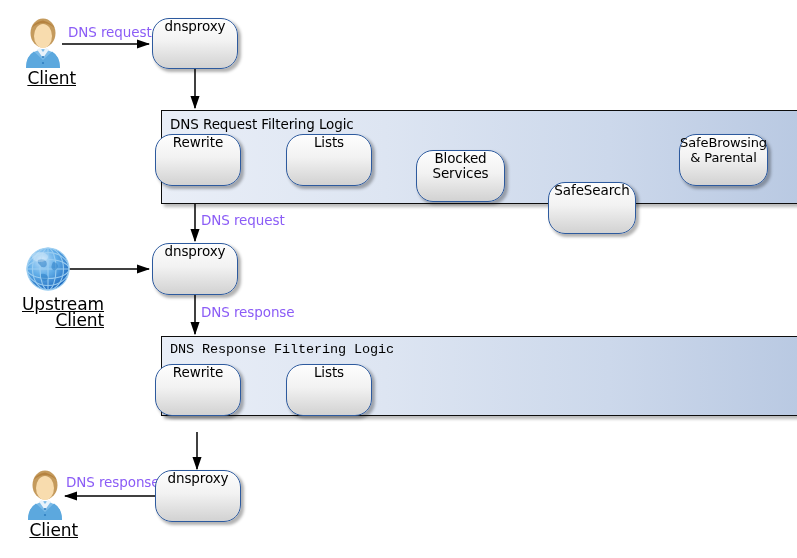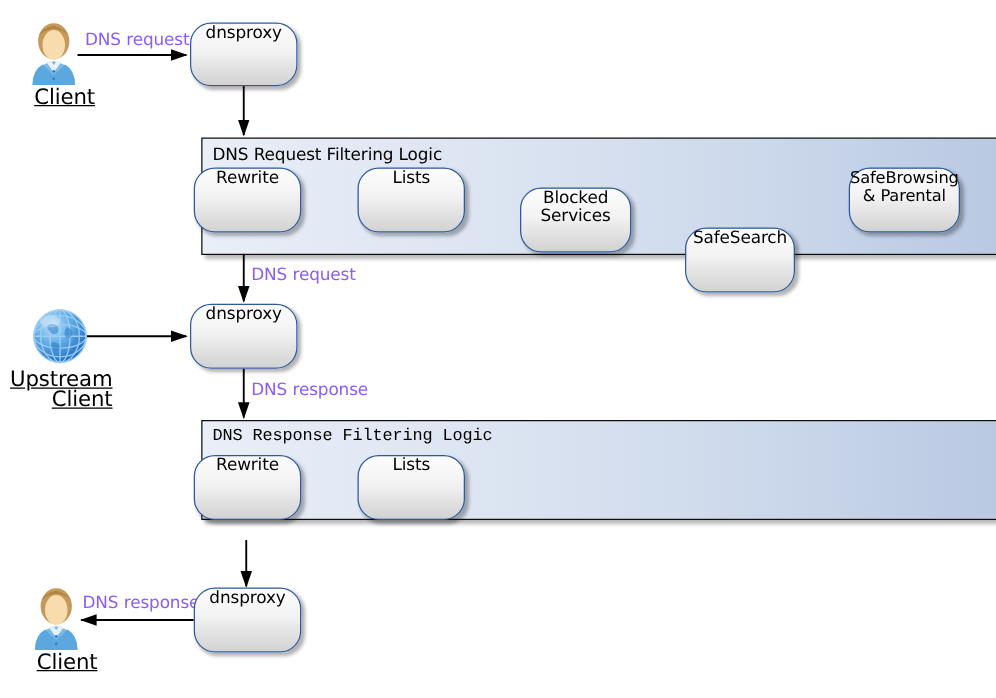--- a/index.html
+++ b/index.html
@@ -193,21 +193,21 @@
         <line x1="5" y1="26" x2="47" y2="26"></line>
         <ellipse cx="26" cy="26" rx="21" ry="9.5"></ellipse>
         <ellipse cx="26" cy="26" rx="21" ry="16.5"></ellipse>
       </g>
       <path d="M16 17 q5 -2 8 1 q2 4 -1 6 q-4 1 -5 -2 q-3 -2 -2 -5 z
                M31 19 q4 0 5 4 q-1 5 -5 4 q-3 -3 0 -8 z
                M19 31 q5 -1 7 3 q0 4 -4 4 q-4 -2 -3 -7 z" fill="#2b7ec4" opacity="0.55"></path>
       <ellipse cx="18" cy="14" rx="8" ry="5" fill="#ffffff" opacity="0.30"></ellipse>
     </svg>
   </div>
-  <div class="caption" style="left:8px; top:296px; width:82px;">
+  <div class="caption" style="left:22px; top:296px; width:82px;">
     <div>Upstream</div>
     <div>Client</div>
   </div>
 
 
   <div class="node" style="left:152px; top:243px; width:86px; height:52px;">
     <span>dnsproxy</span>
   </div>
 
   <div class="edge-label" style="left:201px; top:304px;">DNS response</div>

